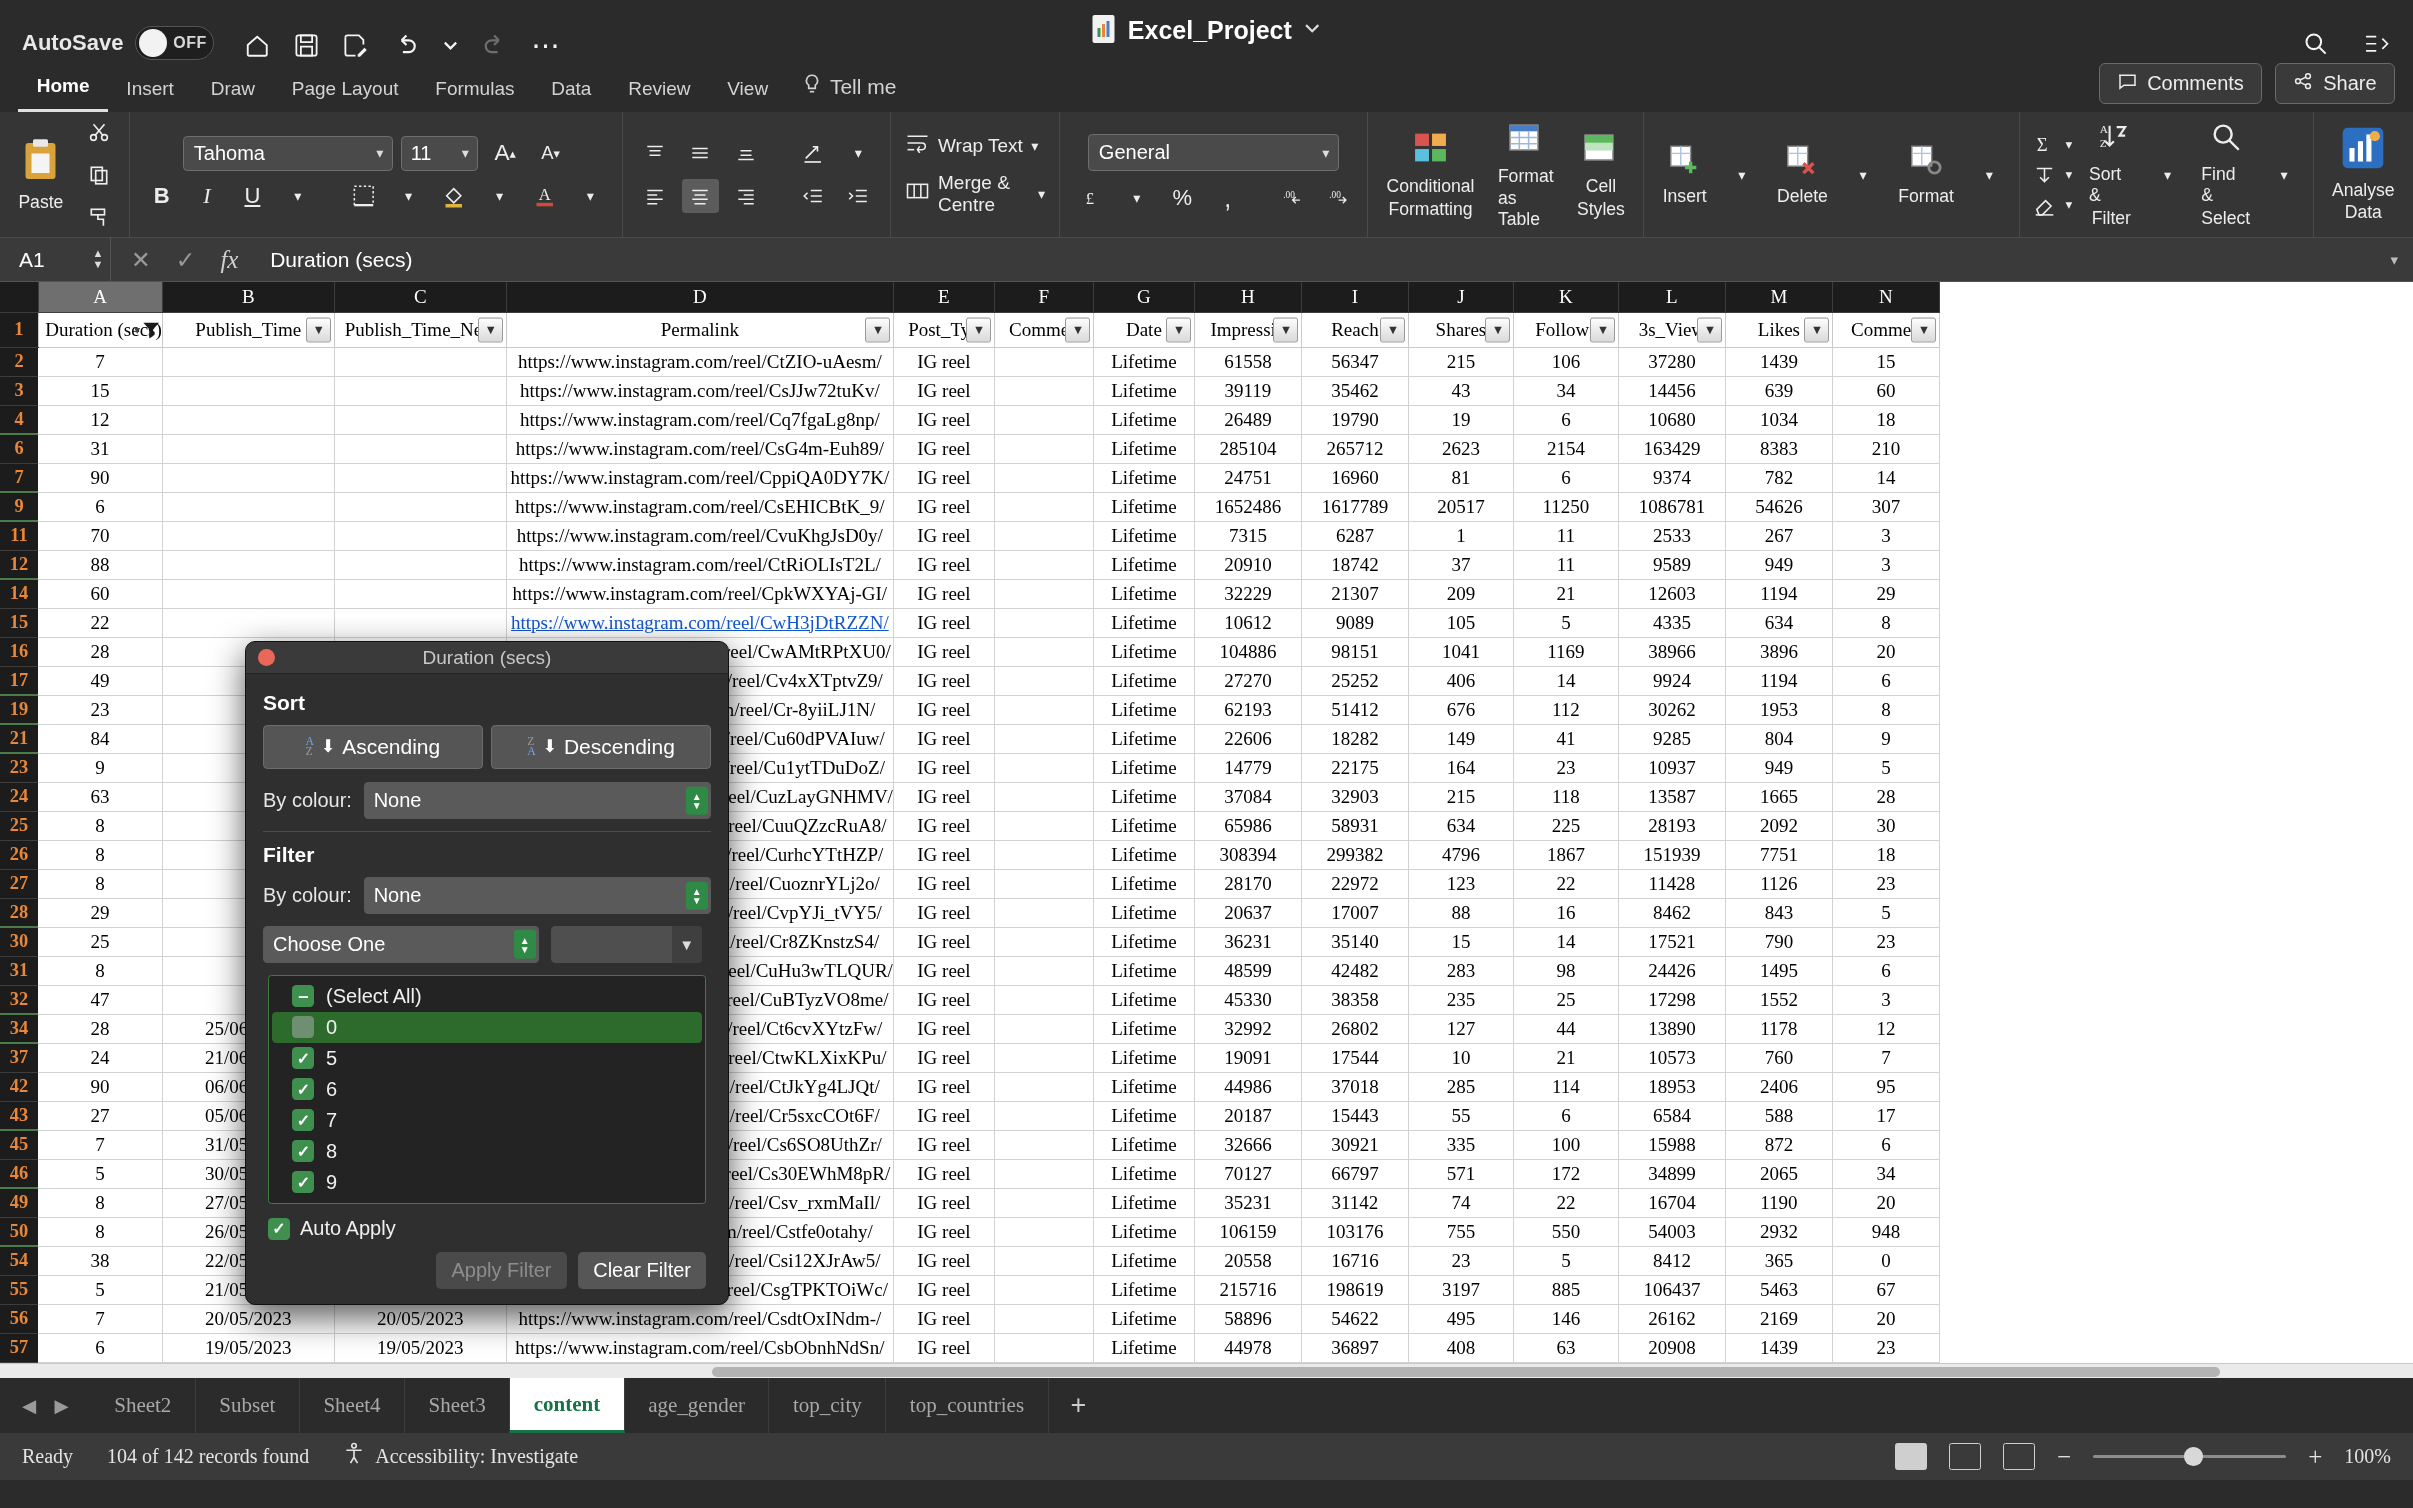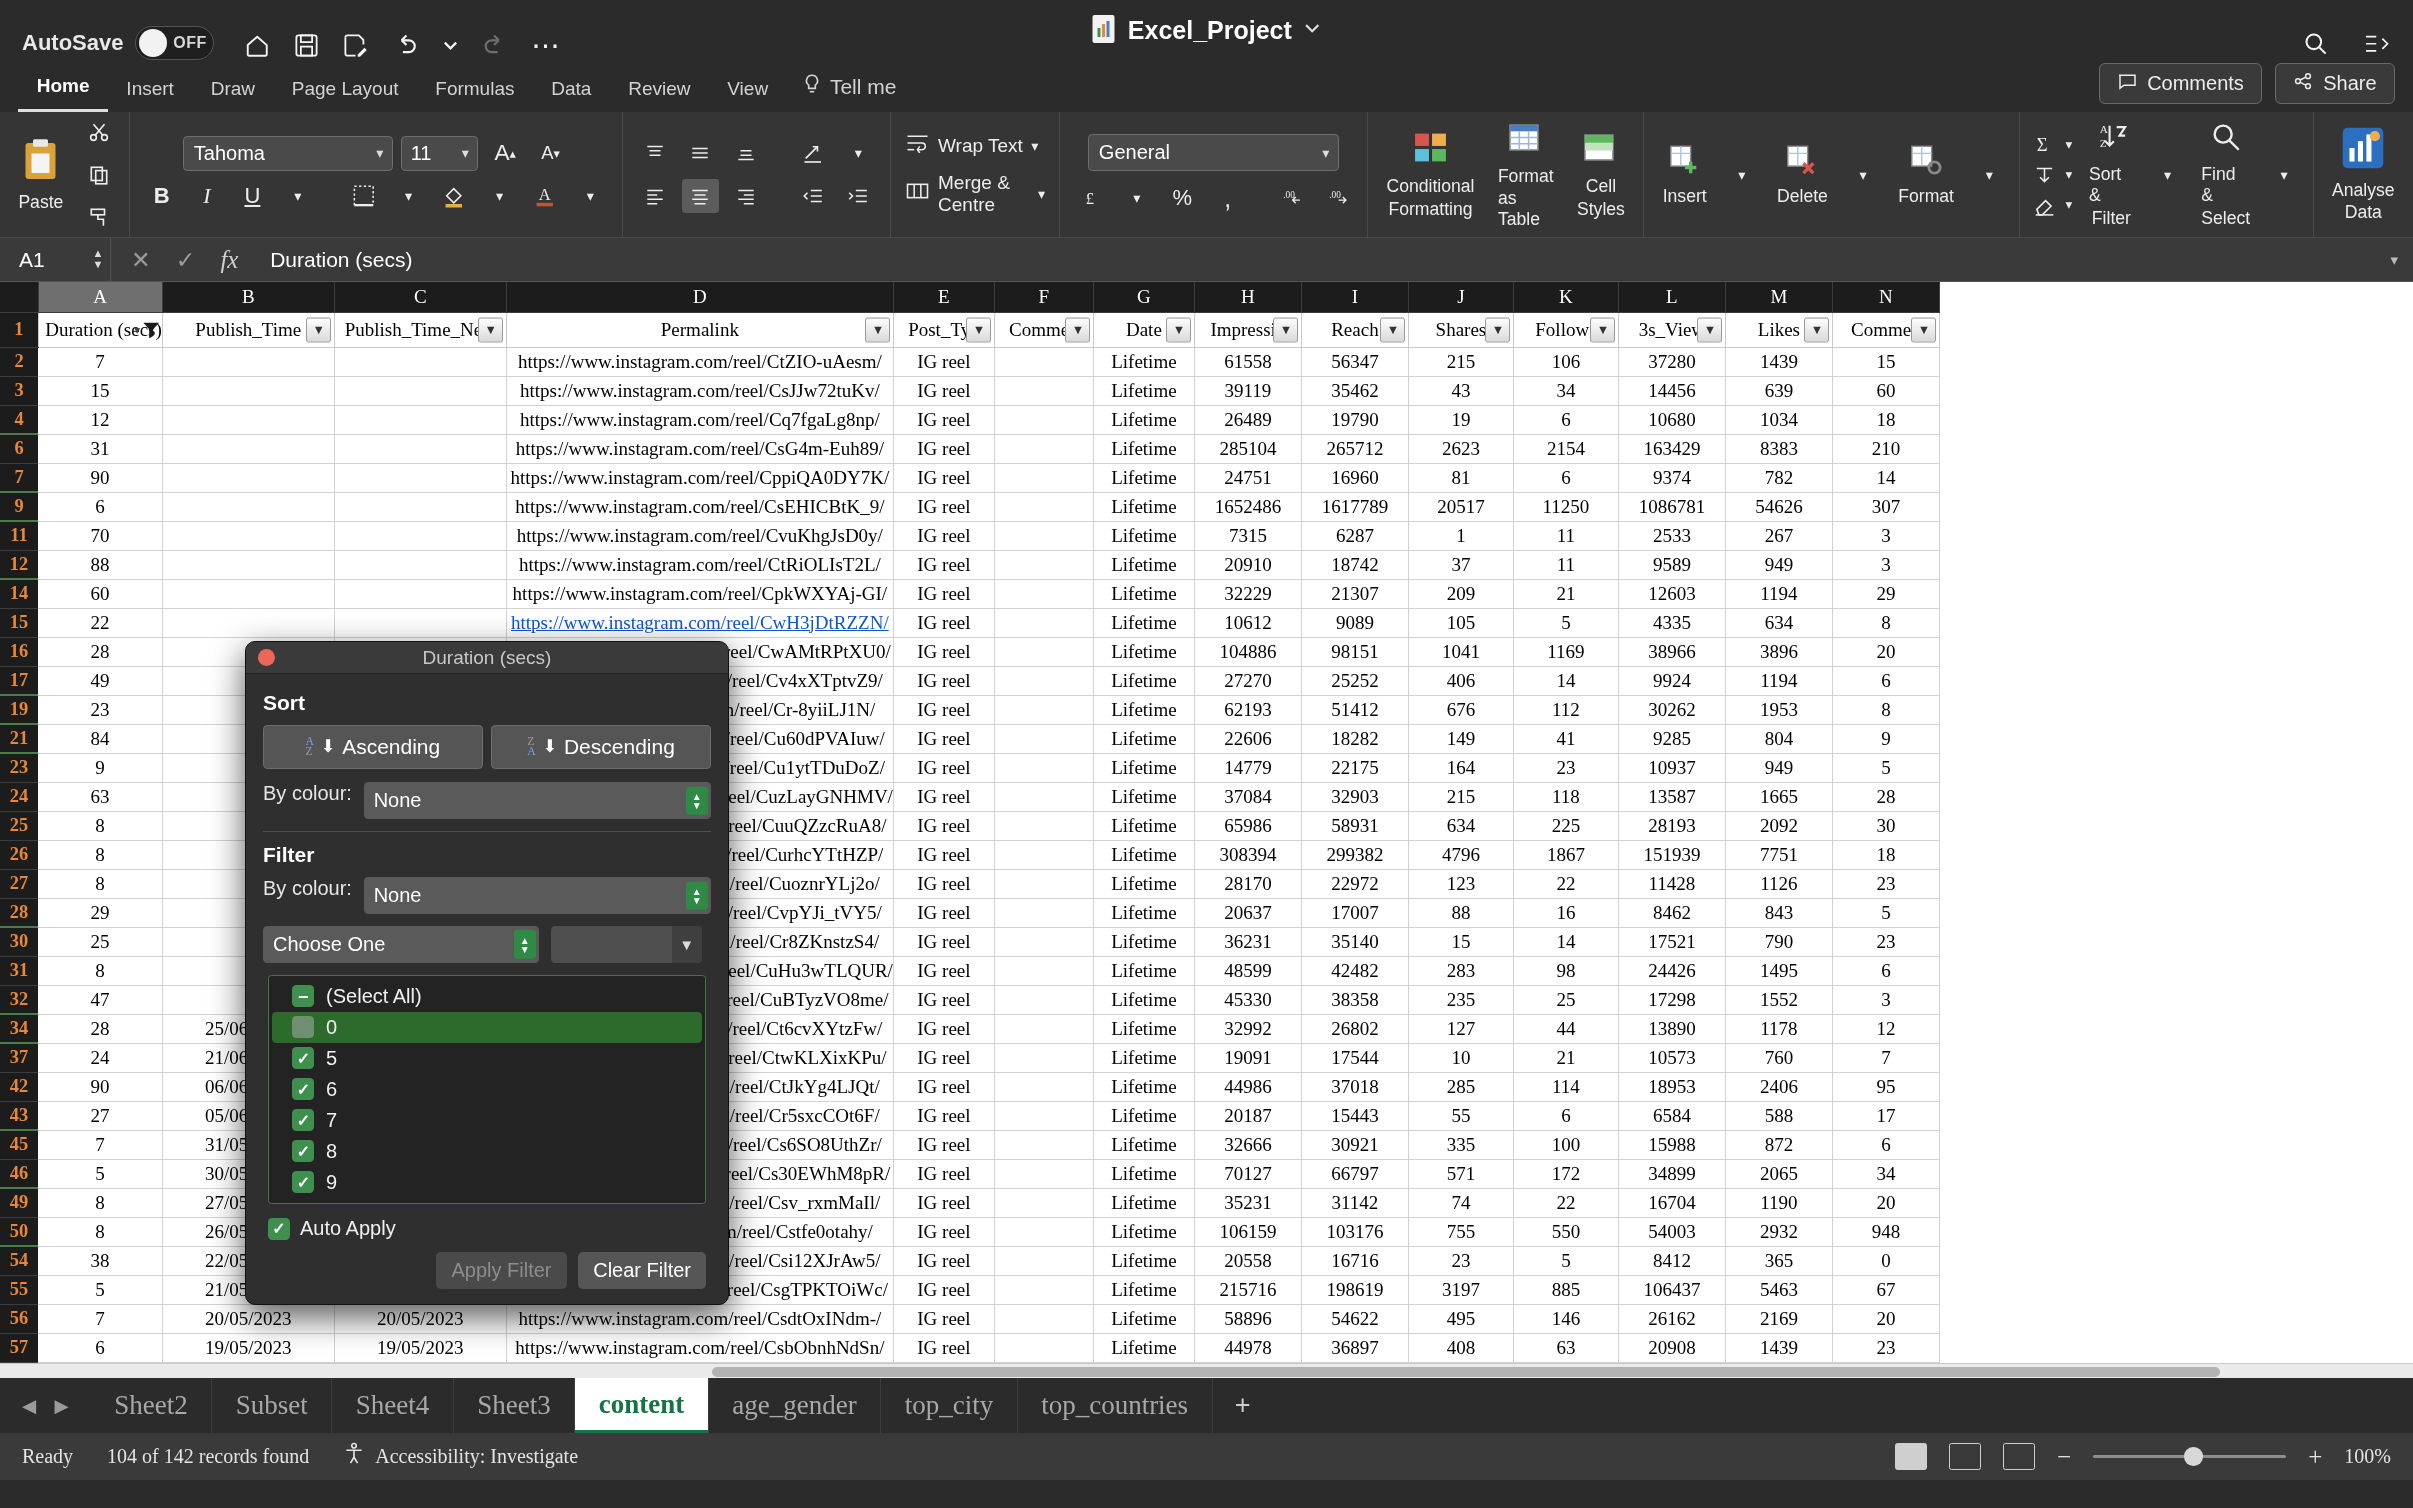--- a/index.html
+++ b/index.html
@@ -120,21 +120,21 @@
   .pop-body { padding:11.7px 17px 15px 17px; }
   .seclabel { color:#fff; font-size:21px; font-weight:700; margin:5px 0 10px 0; }
   .sortrow { display:flex; gap:8.4px; margin-bottom:13.4px; }
   .sortbtn { flex:1; height:44px; background:#555; border:0.8px solid #6d6d6d;
     border-radius:4.2px; display:flex; align-items:center; justify-content:center;
     gap:6.7px; color:#fff; font-size:21px; cursor:pointer; }
   .azbox { display:flex; flex-direction:column; line-height:.85;
     font-size:11.7px; font-family:"Liberation Serif", serif; }
   .azbox .top { color:#6fa8f5; } .azbox .bot { color:#999; }
   .azbox.desc .top { color:#999; } .azbox.desc .bot { color:#6fa8f5; }
-  .fieldrow { display:flex; gap:11.7px; margin-bottom:11.7px; }
+  .fieldrow { display:flex; align-items:center; gap:11.7px; margin-bottom:11.7px; }
   .flabel { color:#e6e6e6; font-size:20px; }
   .select { height:37px; background:#5a5a5a; border-radius:4.2px; color:#fff;
     font-size:20px; display:flex; align-items:center; padding:0 10px;
     position:relative; cursor:pointer; }
   .stepper { position:absolute; right:3.4px; top:50%; transform:translateY(-50%);
     width:22px; height:28.5px; background:#2f8a46; border-radius:3.4px;
     display:flex; flex-direction:column; align-items:center;
     justify-content:center; color:#fff; font-size:10px; line-height:.9; }
   .divider { height:0.8px; background:#4d4d4d; margin:11.7px 0; }
   .searchbox { height:37px; background:#3a3a3a; border:0.8px solid #585858;
@@ -163,21 +163,21 @@
   .hscroll { height:15px; background:#eaeaea; position:relative;
     border-top:0.8px solid #c8c8c8; }
   .hthumb { position:absolute; left:712px; top:2.5px; height:10px; width:1508px;
     background:#b3b3b3; border-radius:5px; }
 
   
   .sheetbar { height:55px; background:#2b2b2b; display:flex; align-items:stretch; }
   .navarrows { display:flex; align-items:center; gap:18.4px; padding:0 22px;
     color:#9a9a9a; font-size:18.4px; }
   .stab { display:flex; align-items:center; padding:0 23.5px; color:#a8a8a8;
-    font-size:27px; font-family:"Liberation Serif", serif; cursor:pointer;
+    font-size:21px; font-family:"Liberation Serif", serif; cursor:pointer;
     border-right:0.8px solid #3d3d3d; }
   .stab.active { background:#fff; color:#177245; font-weight:700;
     border-bottom:3.4px solid #177245; }
   .addsheet { display:flex; align-items:center; padding:0 22px; color:#ccc;
     font-size:27px; cursor:pointer; }
 
   
   .status { height:47px; background:#3a3a3a; display:flex; align-items:center;
     padding:0 22px; gap:34px; color:#e4e4e4; font-size:20px;
     font-family:"Liberation Serif", serif; }

